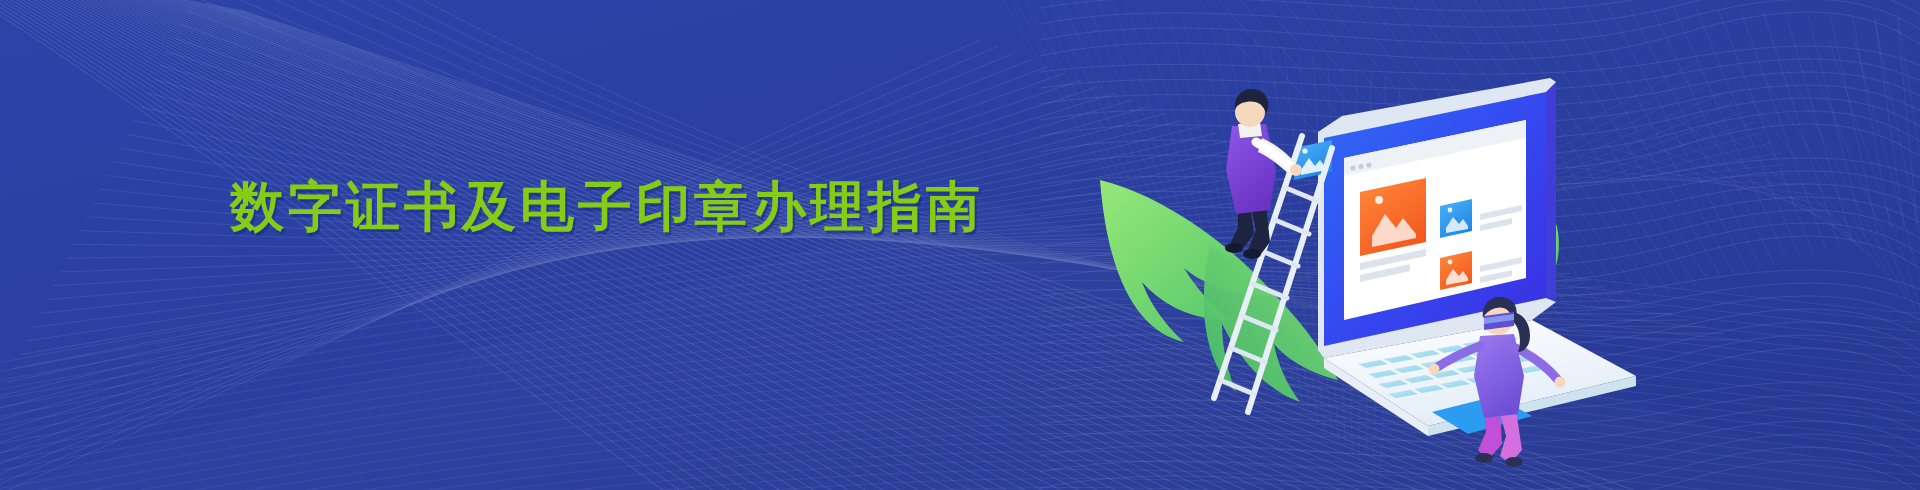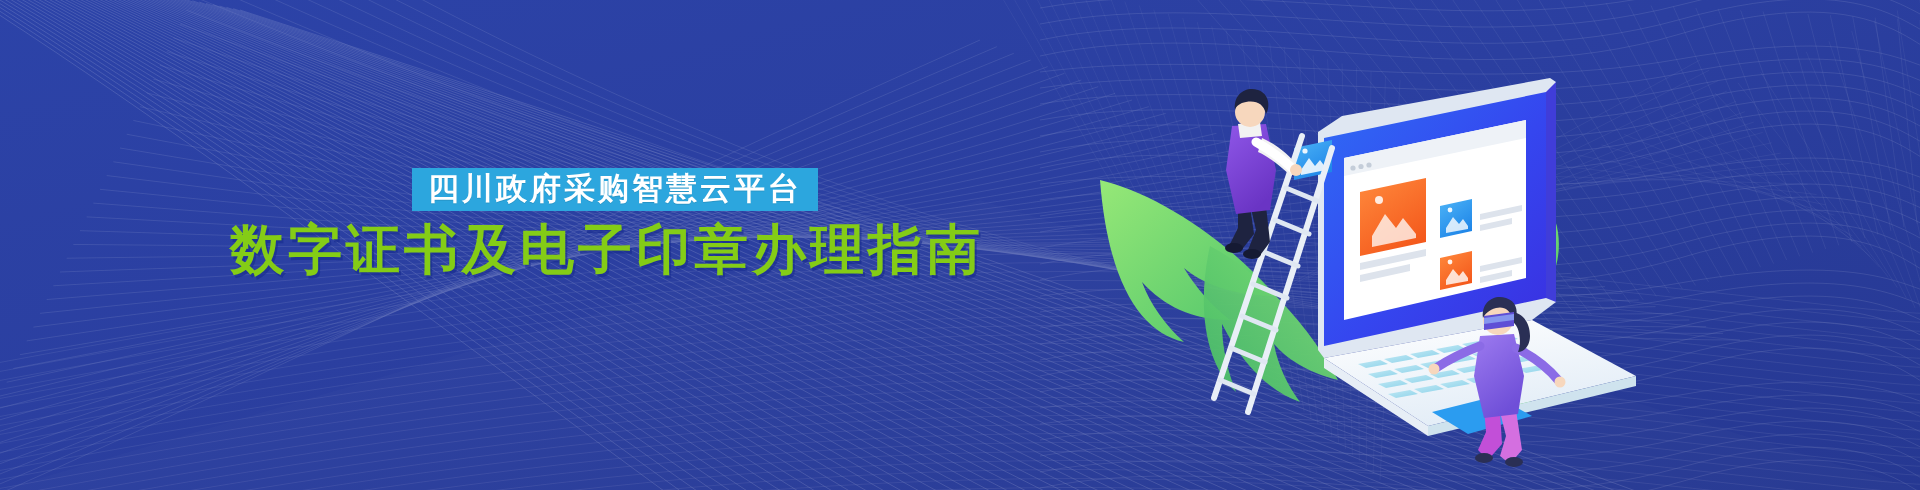--- a/index.html
+++ b/index.html
@@ -352,23 +352,20 @@
           <path d="M1400 80 L1380 480" opacity="0.16"></path>
         </g>
     </g>
 
     <polygon points="0,490 980,200 1920,490" fill="#ffffff" opacity="0.015"></polygon>
   </svg>
 
   <div id="content">
 
     <div id="text-block">
-      <div id="badge">
-        <div id="badge-label">四川政府采购智慧云平台</div>
-      </div>
       <div id="main-title">数字证书及电子印章办理指南</div>
     </div>
 
     <svg id="illustration" viewBox="0 0 560 470" xmlns="http://www.w3.org/2000/svg">
       <defs>
         <linearGradient id="leafG" x1="0" y1="0" x2="1" y2="1">
           <stop offset="0%" stop-color="#96e877"></stop>
           <stop offset="100%" stop-color="#4cc36b"></stop>
         </linearGradient>
         <linearGradient id="leafG2" x1="1" y1="0" x2="0" y2="1">

